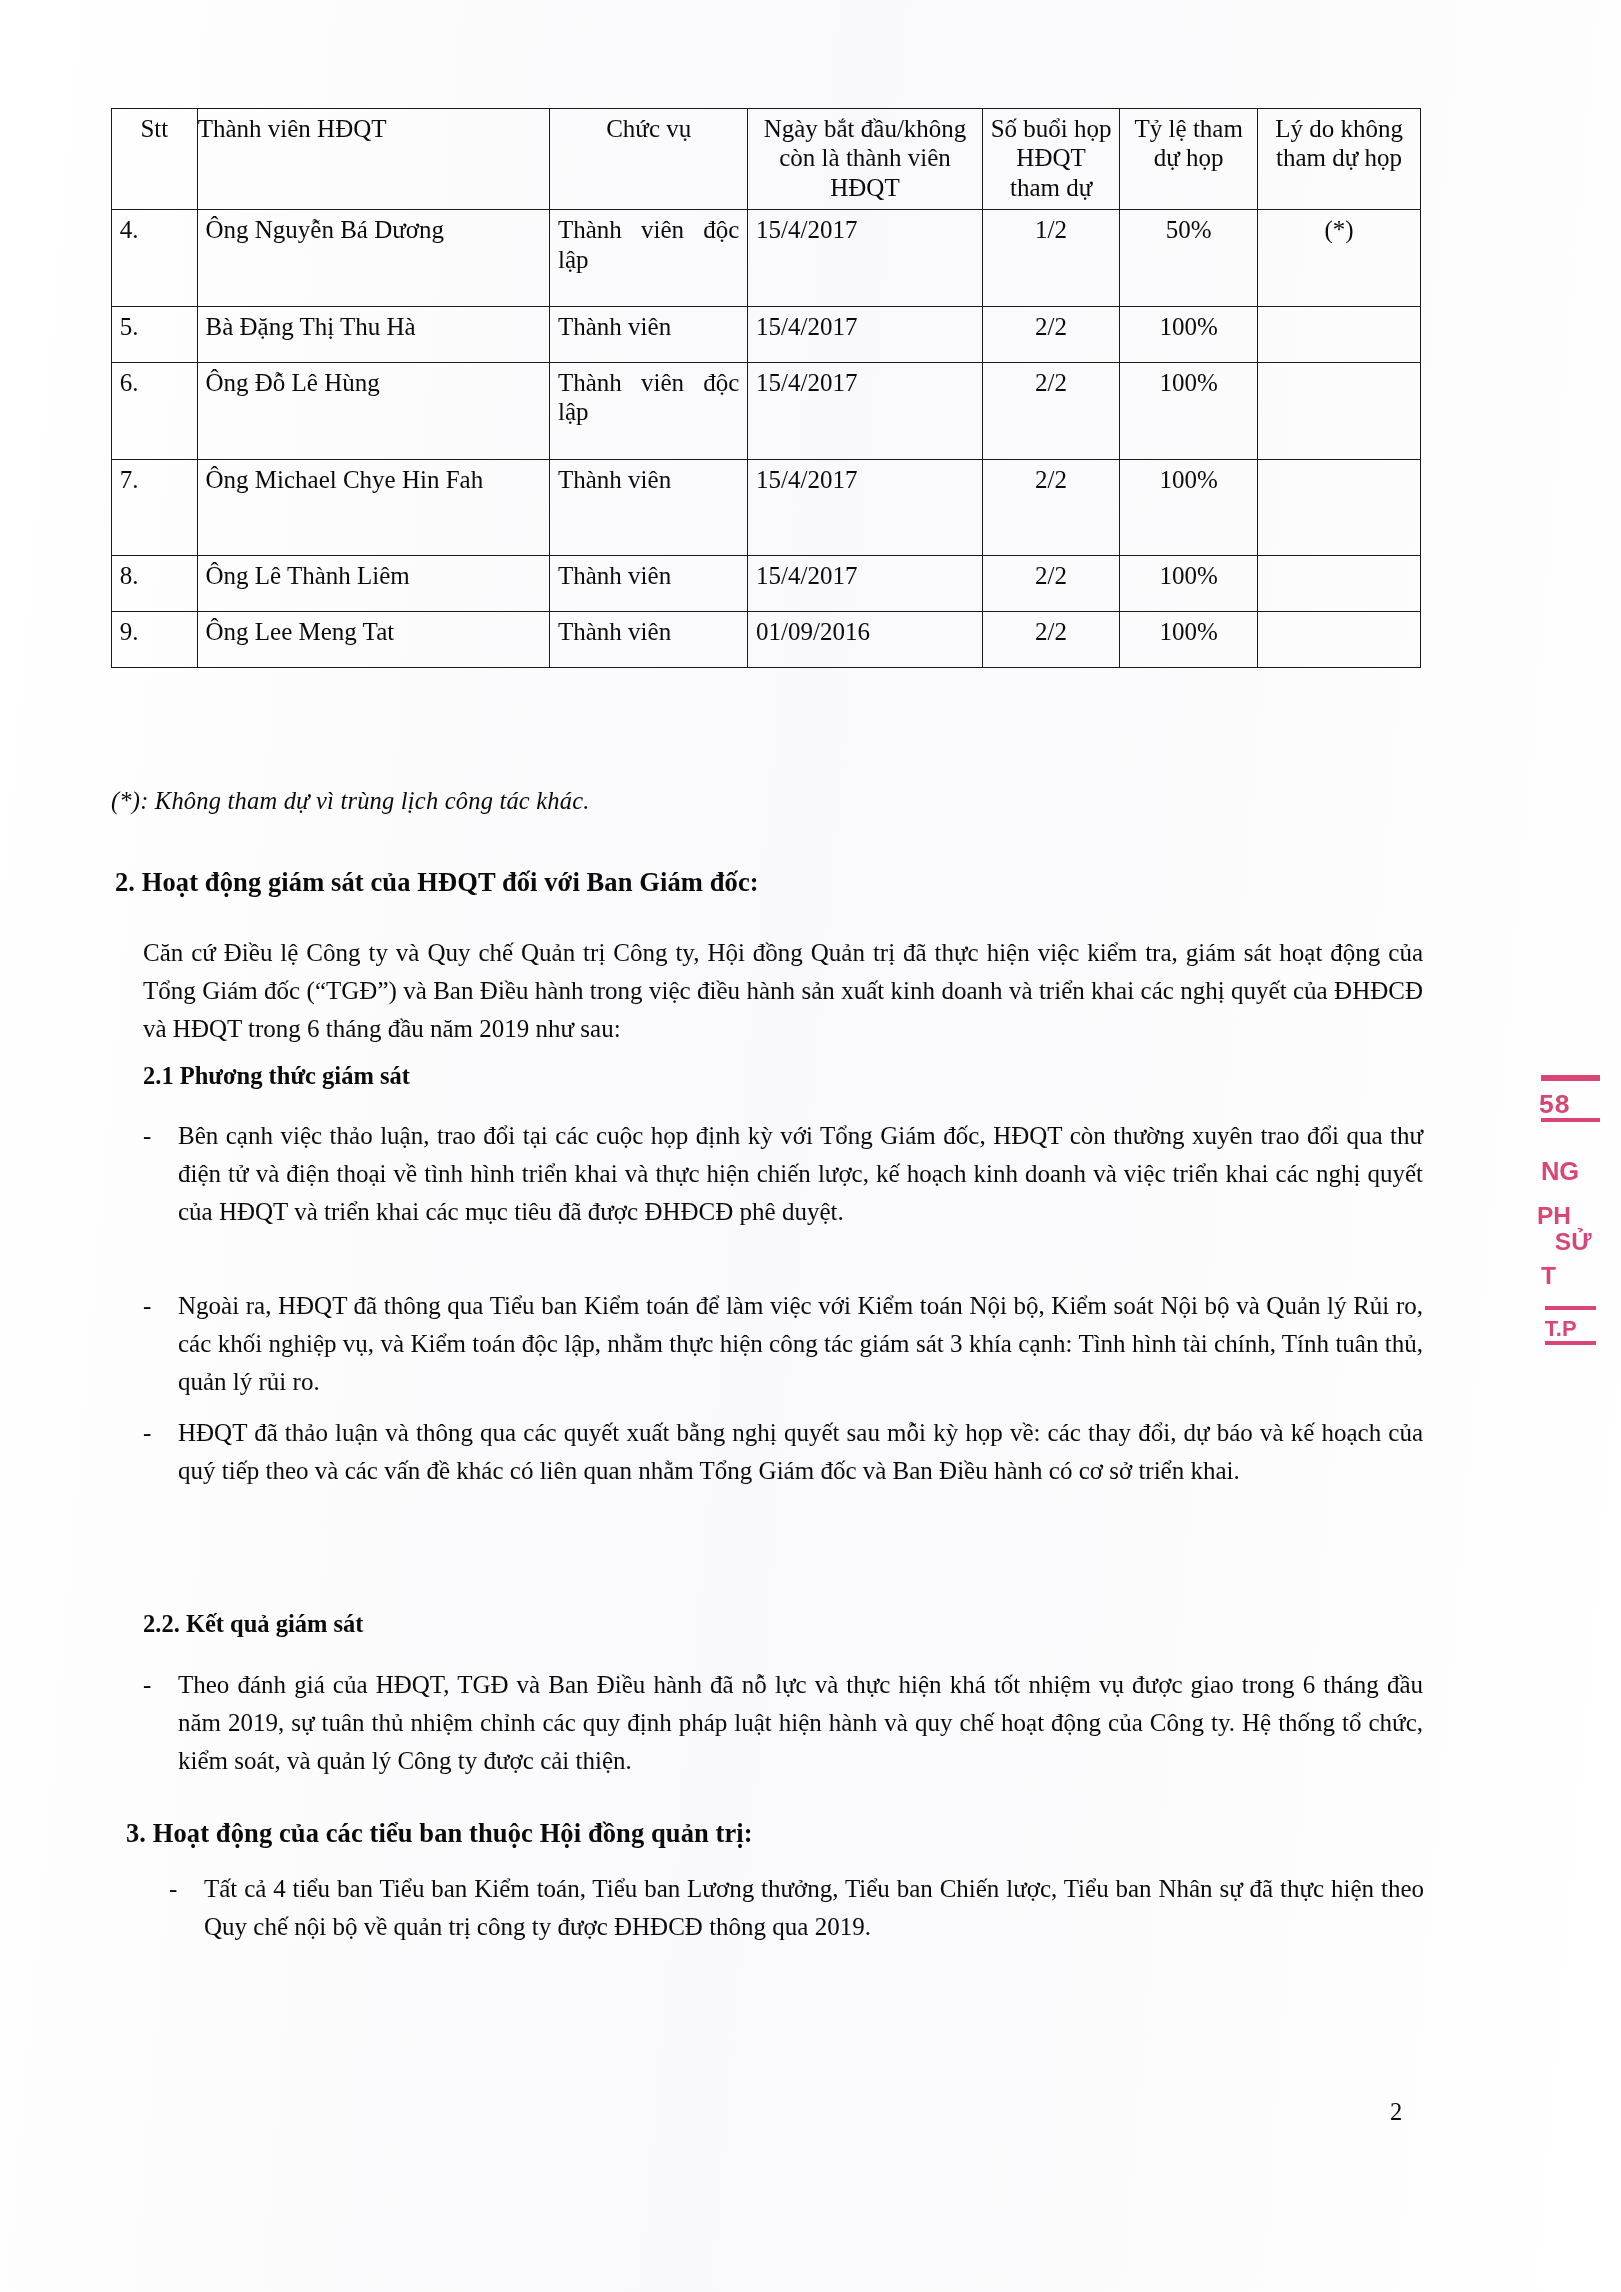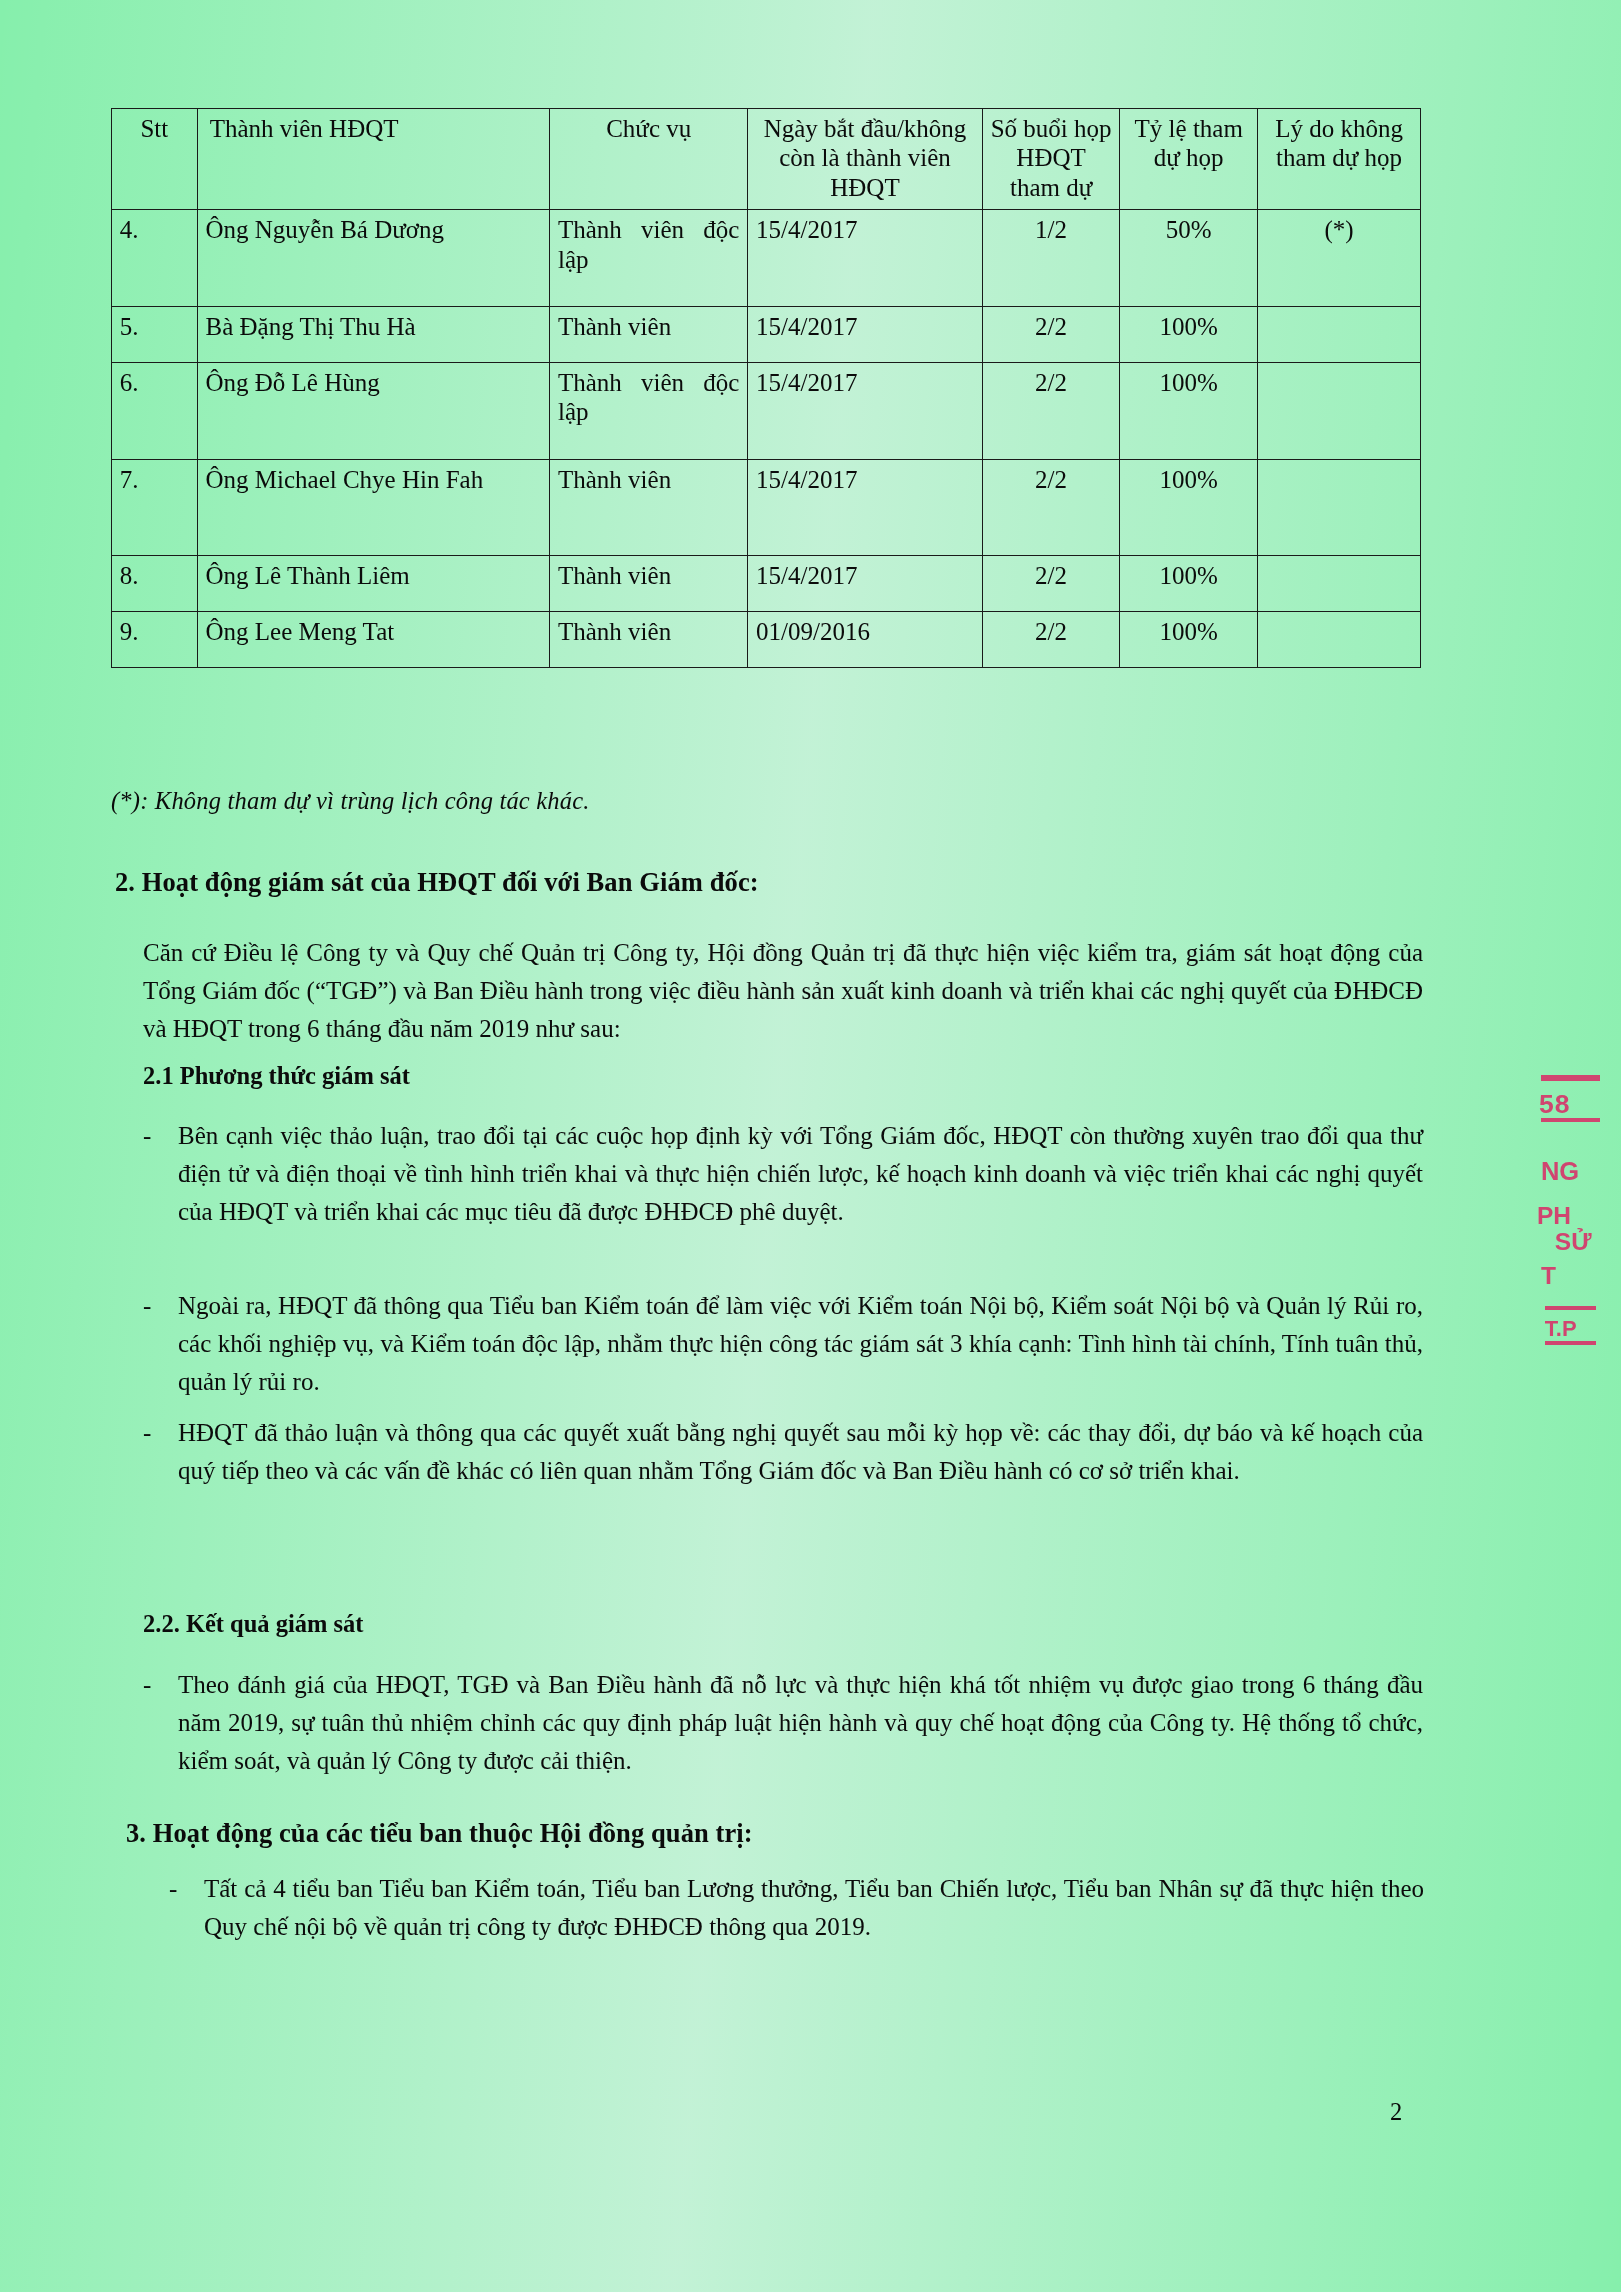--- a/index.html
+++ b/index.html
@@ -6,21 +6,21 @@
   html, body {
     margin: 0;
     padding: 0;
     background: #8a8a8a;
   }
   .page {
     position: relative;
     width: 1621px;
     height: 2293px;
     margin: 0 auto;
-    background: #86efac;
+    background: #ffffff;
     overflow: hidden;
     font-family: "Liberation Serif", "DejaVu Serif", serif;
     color: #0b0b0b;
     box-sizing: border-box;
   }
   
   .page::before {
     content: "";
     position: absolute;
     inset: 0;
@@ -190,21 +190,21 @@
             <col class="c-name">
             <col class="c-role">
             <col class="c-date">
           <col class="c-count">
             <col class="c-rate">
             <col class="c-reason">
         </colgroup>
         <thead>
           <tr>
             <th>Stt</th>
-            <th style="text-align:left;padding-left:12px;">Thành viên HĐQT</th>
+            <th style="text-align:left;padding-left:0;">Thành viên HĐQT</th>
             <th>Chức vụ</th>
             <th>Ngày bắt đầu/không còn là thành viên HĐQT</th>
             <th>Số buổi họp HĐQT tham dự</th>
             <th>Tỷ lệ tham dự họp</th>
             <th>Lý do không tham dự họp</th>
           </tr>
         </thead>
         <tbody>
           <tr class="r-tall">
             <td class="stt">4.</td>

